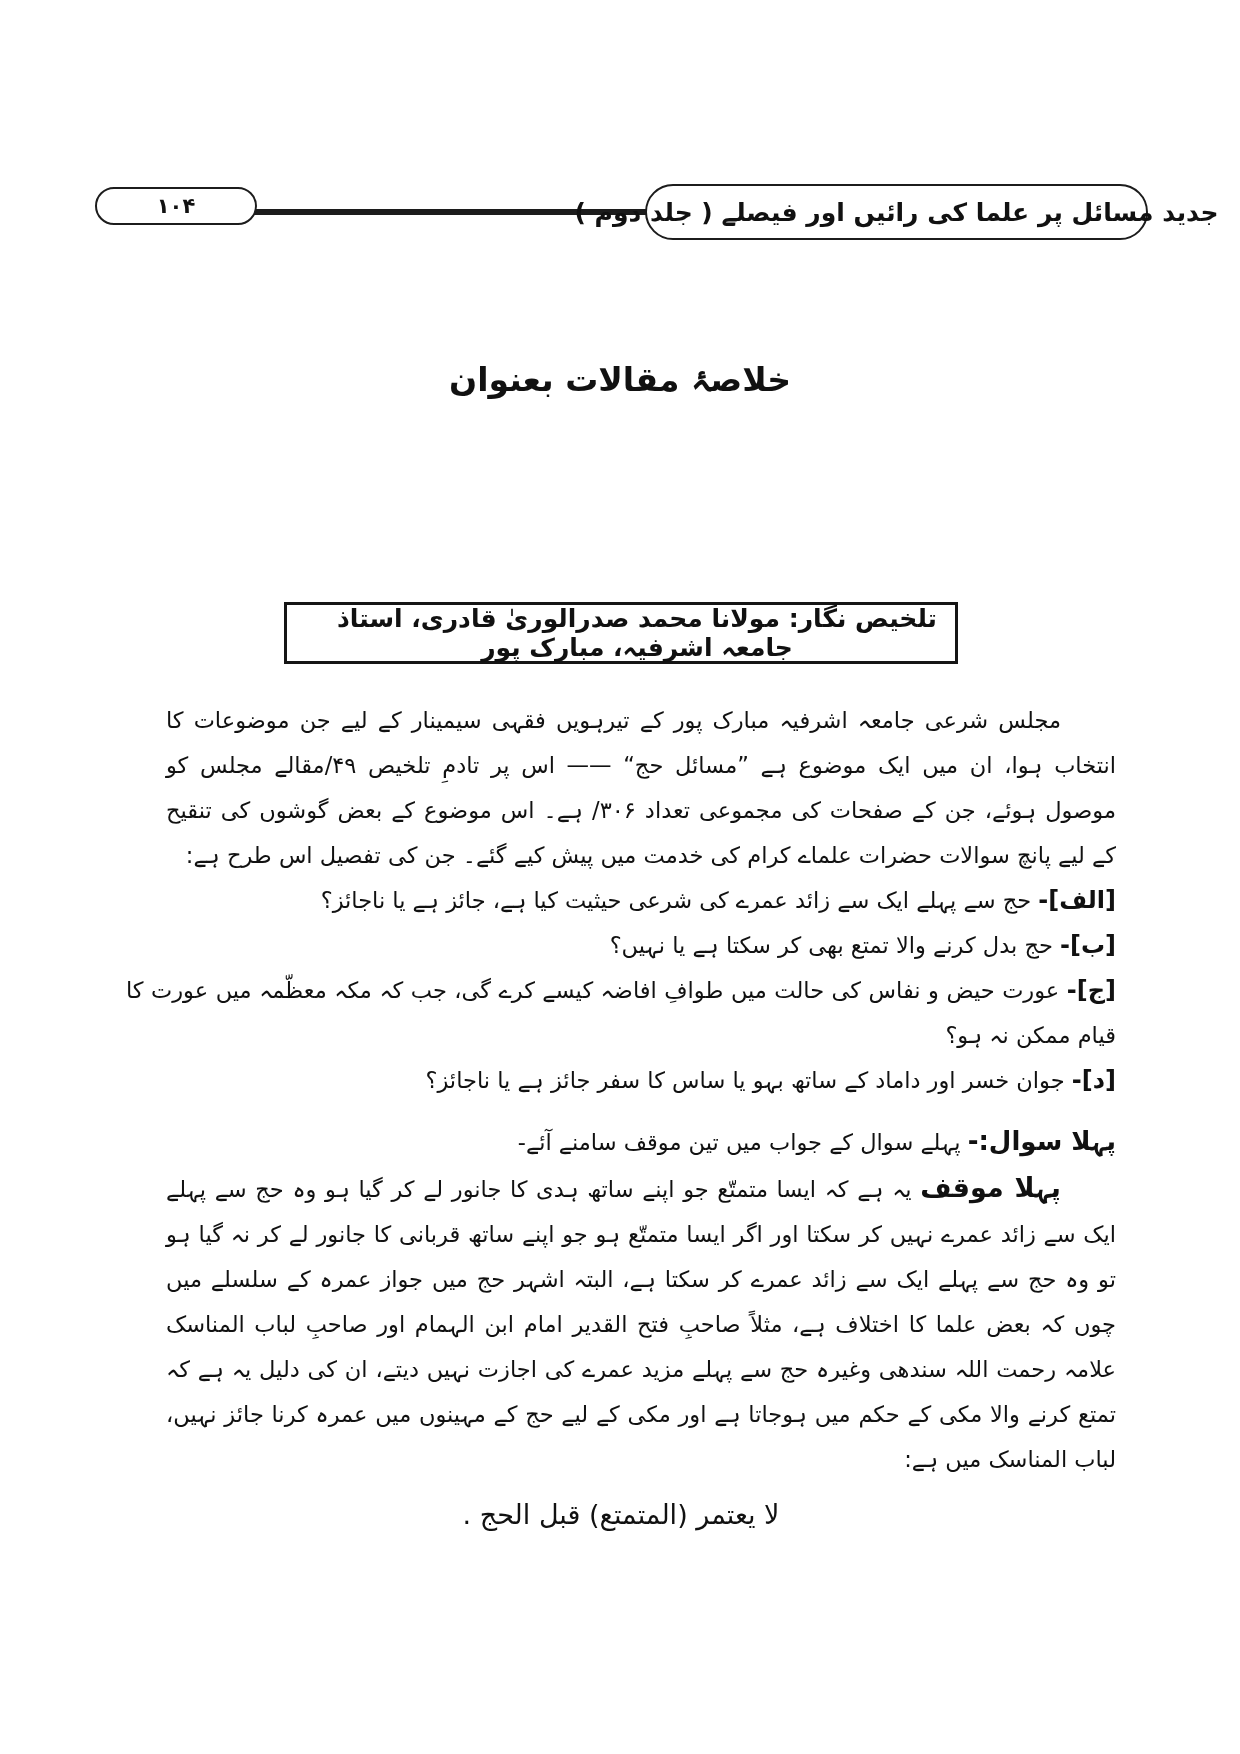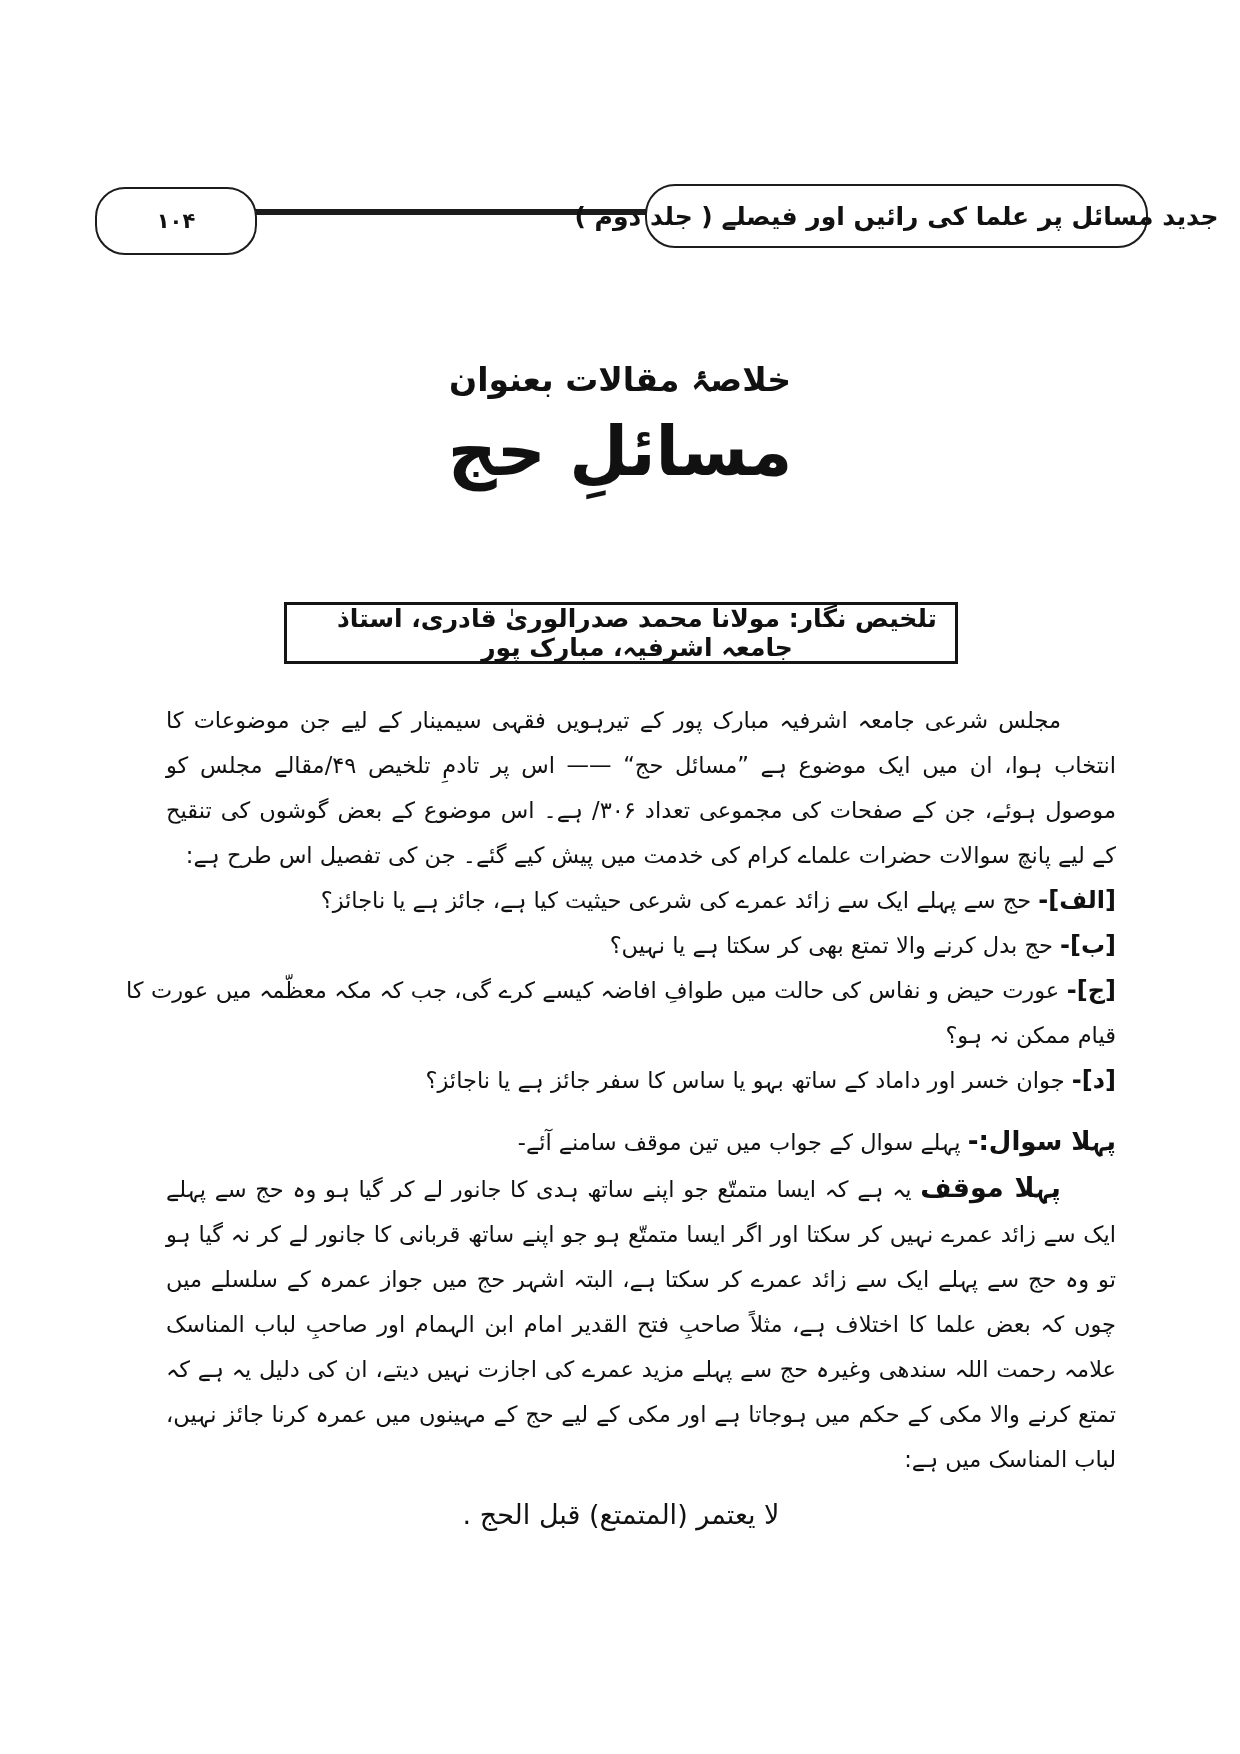--- a/index.html
+++ b/index.html
@@ -22,26 +22,26 @@
     z-index:1;
   }
   .pill {
     position:absolute; z-index:2;
     background:#fff;
     border:2.5px solid #1c1c1c;
     border-radius:30px;
     display:flex; align-items:center; justify-content:center;
   }
   .pill-left {
-    left:95px; top:187px; width:162px; height:68px;
+    left:95px; top:187px; width:162px; height:38px;
     font-size:21px; font-weight:bold;
     direction:rtl;
   }
   .pill-right {
-    left:645px; top:184px; width:503px; height:64px;
+    left:645px; top:184px; width:503px; height:56px;
     font-size:25px; font-weight:bold;
     direction:rtl;
     white-space:nowrap;
   }
   
   .kicker {
     position:absolute; top:360px; left:0; right:0;
     text-align:center;
     font-size:33px; font-weight:bold;
     direction:rtl;
@@ -92,21 +92,20 @@
     <div class="header-rule"></div>
     <div class="pill pill-left">
       <span>۱۰۴</span>
     </div>
     <div class="pill pill-right">
       <span>جدید مسائل پر علما کی رائیں اور فیصلے ( جلد دوم )</span>
     </div>
   </div>
 
   <div class="kicker">خلاصۂ مقالات بعنوان</div>
-  <div class="main-title">مسائلِ حج</div>
 
   <div class="byline-box">
     <span>تلخیص نگار: مولانا محمد صدرالورىٰ قادری، استاذ جامعہ اشرفیہ، مبارک پور</span>
   </div>
 
   <div class="body-text">
 
     <div class="para-indent">مجلس شرعی جامعہ اشرفیہ مبارک پور کے تیرہویں فقہی سیمینار کے لیے جن موضوعات کا انتخاب ہوا، ان میں ایک موضوع ہے ”مسائل حج“ —— اس پر تادمِ تلخیص ۴۹/مقالے مجلس کو موصول ہوئے، جن کے صفحات کی مجموعی تعداد ۳۰۶/ ہے۔ اس موضوع کے بعض گوشوں کی تنقیح کے لیے پانچ سوالات حضرات علماے کرام کی خدمت میں پیش کیے گئے۔ جن کی تفصیل اس طرح ہے:</div>
 
     <div>

